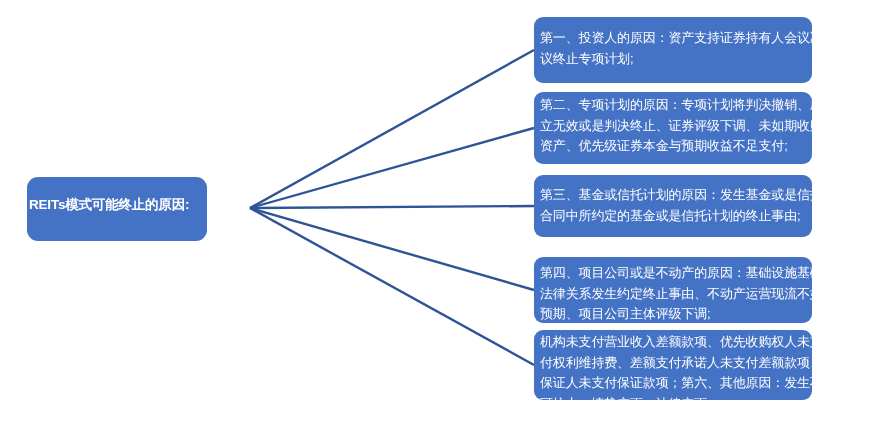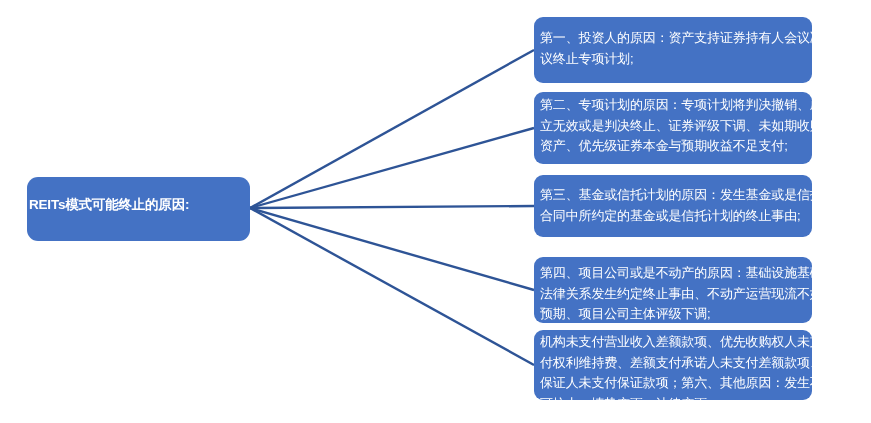--- a/index.html
+++ b/index.html
@@ -37,21 +37,21 @@
   .node-text {
     display: block;
     color: #ffffff;
     white-space: pre-wrap;
     word-break: break-all;
   }
   
   #root-node {
     left: 27px;
     top: 177px;
-    width: 223px;
+    width: 180px;
     height: 64px;
     border-radius: 11px;
   }
   #root-node .node-text {
     position: absolute;
     left: 2px;
     top: 19px;
     width: 221px;
     font-size: 13.5px;
     font-weight: bold;

